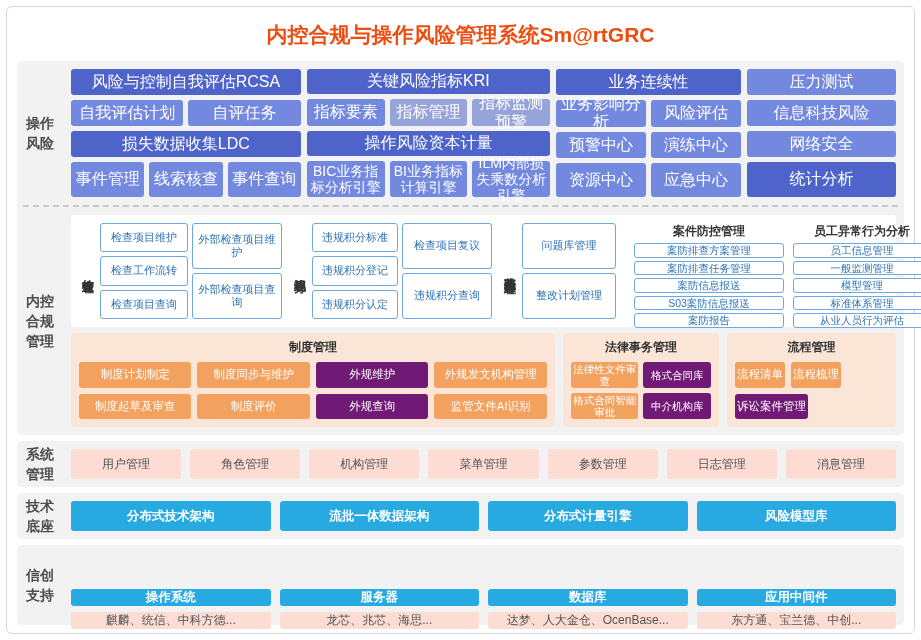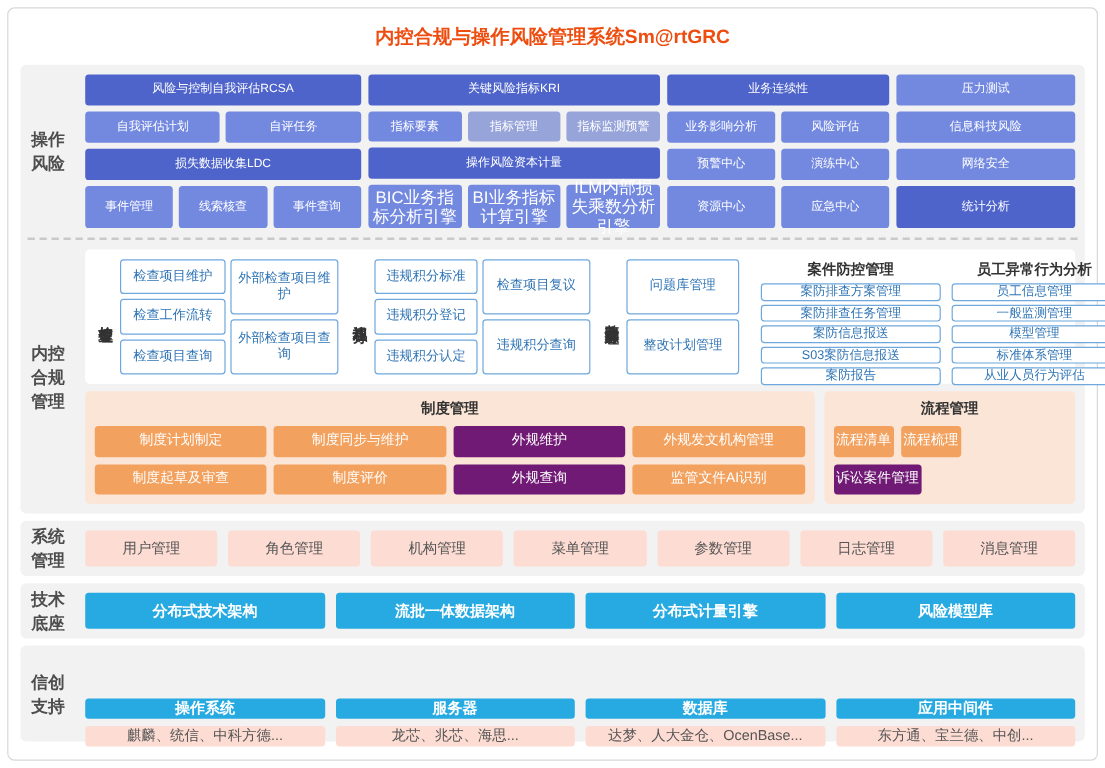--- a/index.html
+++ b/index.html
@@ -11,21 +11,21 @@
     overflow: hidden;
   }
   .frame {
     position: absolute; inset: 6px;
     border: 1px solid #d8d8d8; border-radius: 6px;
     padding: 6px 10px 8px 10px;
     display: flex; flex-direction: column; gap: 6px;
     background: #fff;
   }
   .title {
-    text-align: center; font-size: 16px; font-weight: bold;
+    text-align: center; font-size: 21px; font-weight: bold;
     color: #ee4d10; padding: 8px 0 6px 0; flex: none;
   }
   
   .panel { background: #f2f2f2; border-radius: 5px; flex: none; }
   .band { display: flex; }
   .band-label {
     flex: 0 0 46px; display: flex; align-items: center; justify-content: center;
   }
   .band-label span {
     display: block; width: 2em; text-align: center;
@@ -34,21 +34,21 @@
   .band-content { flex: 1; padding: 8px; min-width: 0; display: flex; }
   .divider { border-top: 2px dashed #c9c9c9; margin: 0 6px; }
   
   .op-grid { display: flex; gap: 6px; width: 100%; }
   .op-col { display: flex; flex-direction: column; gap: 5px; min-width: 0; }
   .op-row { display: flex; gap: 5px; }
   .rh1 { height: 27px; } .rh2 { height: 27px; } .rh3 { height: 27px; } .rh4 { height: 36px; }
   .bb {
     flex: 1; display: flex; align-items: center; justify-content: center;
     background: #7389e0; color: #fff; border-radius: 3px;
-    font-size: 10px; text-align: center; line-height: 1.15; padding: 0 2px;
+    font-size: 16px; text-align: center; line-height: 1.15; padding: 0 2px;
     min-width: 0;
   }
   .bb.dk { background: #4e64cb; }
   .bb.mut { background: #97a4da; }
   .bb.sm { font-size: 14px; }
   
   .comp-content { flex-direction: column; gap: 6px; }
   .white-box {
     background: #fff; border-radius: 4px; height: 112px; flex: none;
     padding: 8px; display: flex; gap: 9px;
@@ -277,20 +277,29 @@
               <div class="obtn">制度同步与维护</div>
               <div class="obtn dk">外规维护</div>
               <div class="obtn">外规发文机构管理</div>
               <div class="obtn">制度起草及审查</div>
               <div class="obtn">制度评价</div>
               <div class="obtn dk">外规查询</div>
               <div class="obtn">监管文件AI识别</div>
             </div>
           </div>
 
+          <div class="obox" style="flex:154">
+            <div class="obox-title">法律事务管理</div>
+            <div class="ogrid2">
+              <div class="obtn sm">法律性文件审查</div>
+              <div class="obtn sm dk">格式合同库</div>
+              <div class="obtn sm">格式合同智能审批</div>
+              <div class="obtn sm dk">中介机构库</div>
+            </div>
+          </div>
 
           <div class="obox" style="flex:168">
             <div class="obox-title">流程管理</div>
             <div class="pcol">
               <div class="prow">
                 <div class="obtn">流程清单</div>
                 <div class="obtn">流程梳理</div>
               </div>
               <div class="prow">
                 <div class="obtn dk">诉讼案件管理</div>

